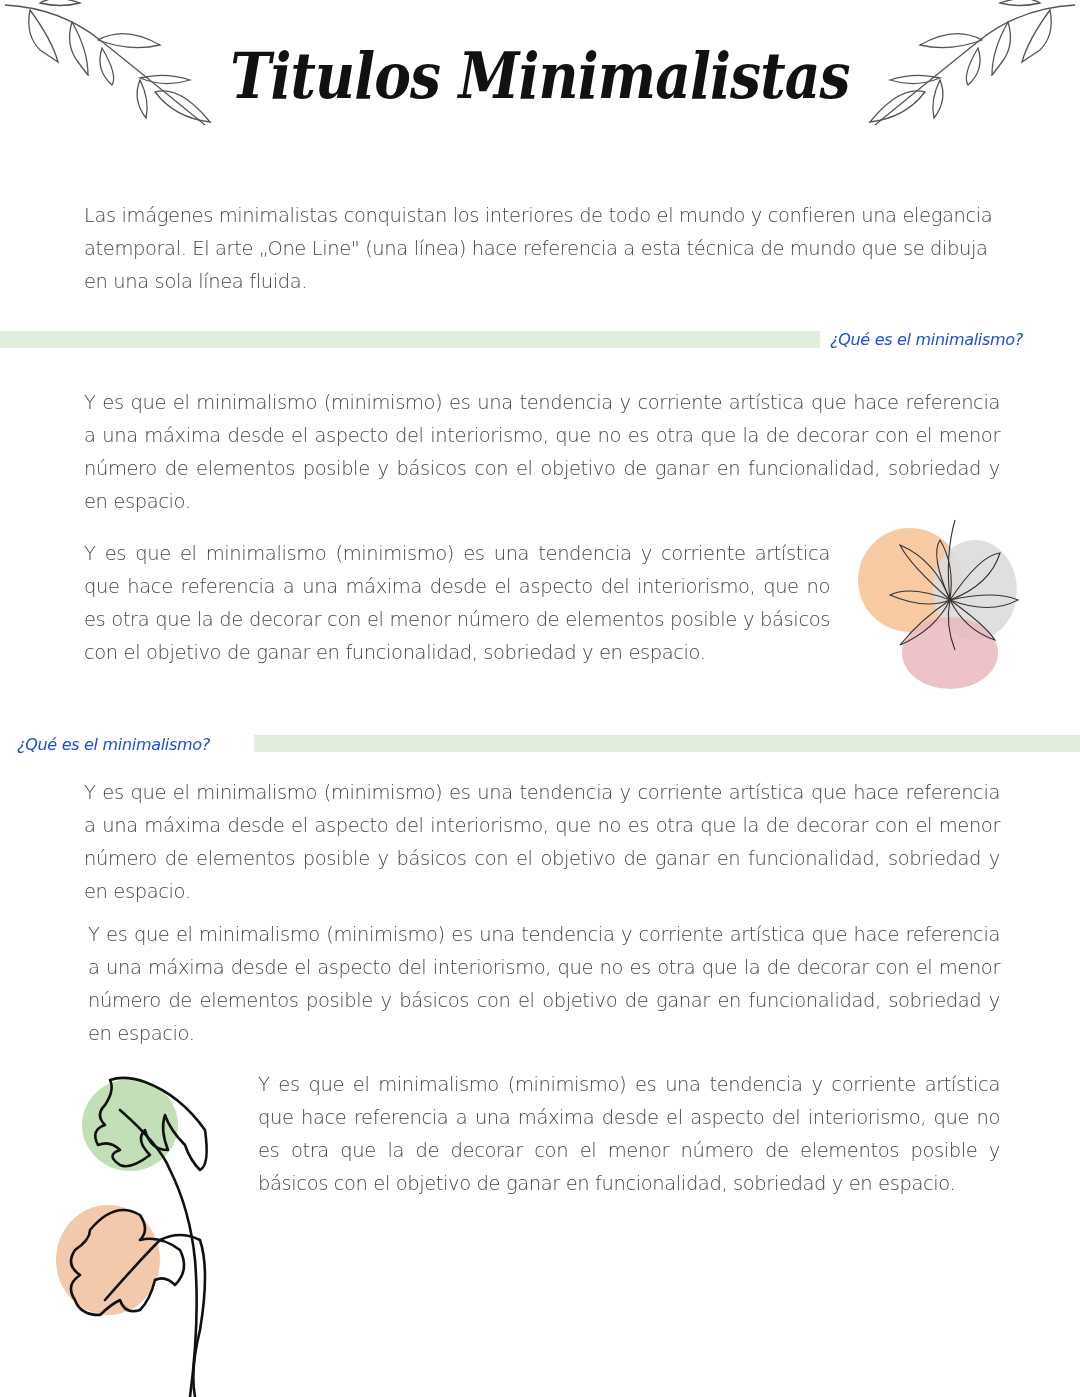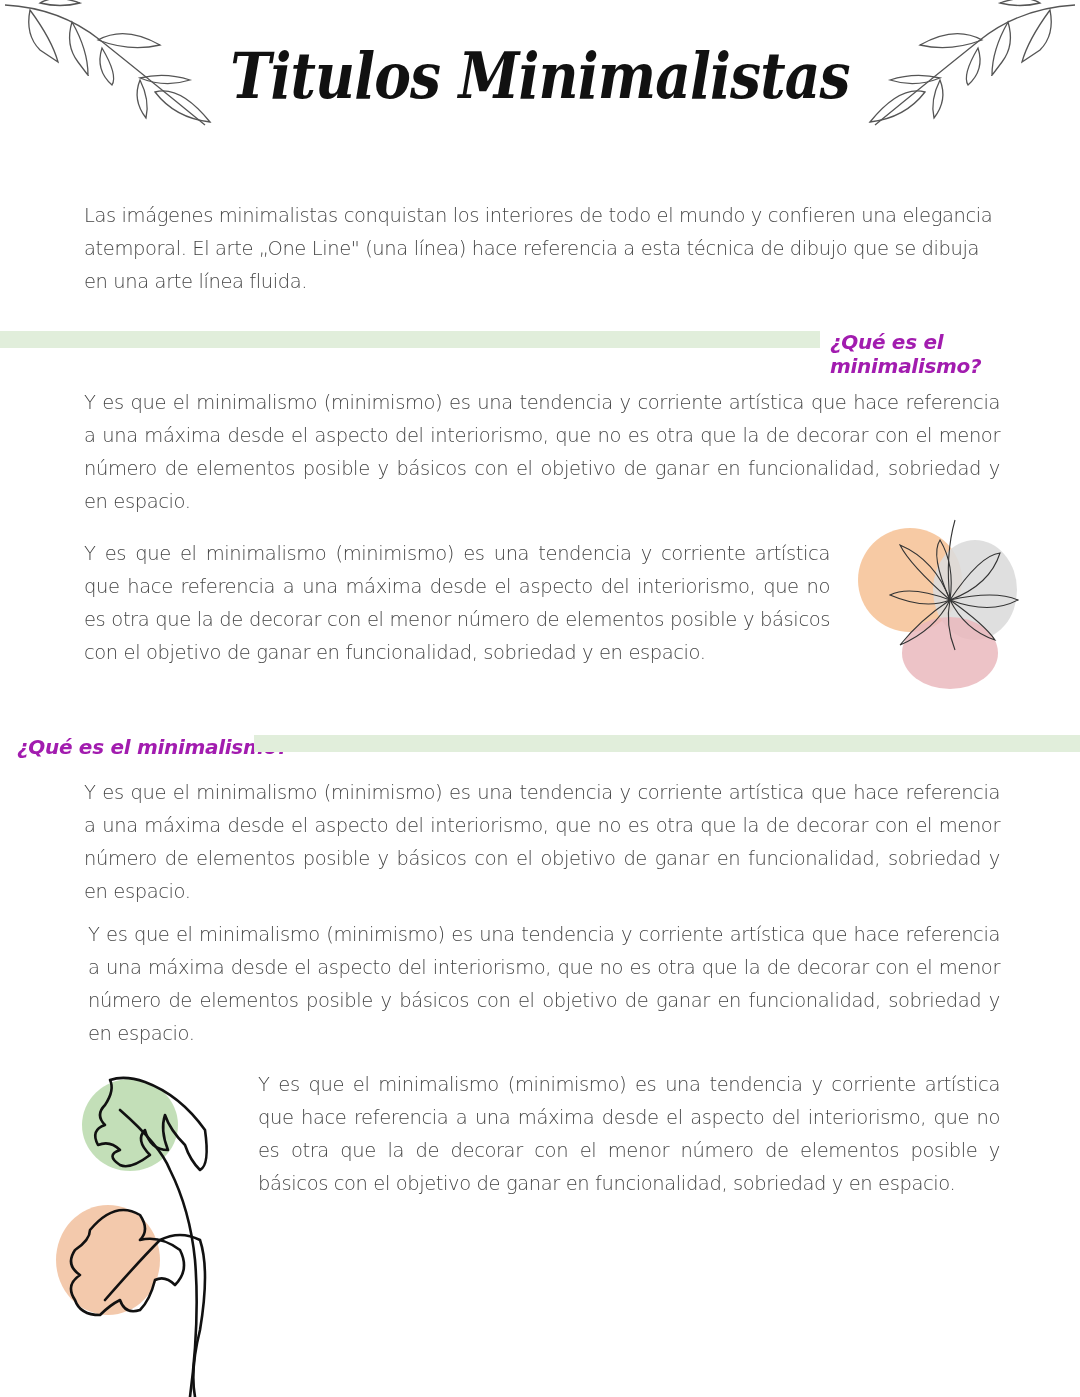--- a/index.html
+++ b/index.html
@@ -20,22 +20,22 @@
     .p-intro { left: 84px; top: 199px; width: 916px; text-align: left; }
     .p1 { left: 84px; top: 386px; width: 916px; }
     .p2 { left: 84px; top: 537px; width: 746px; }
     .p3 { left: 84px; top: 776px; width: 916px; }
     .p4 { left: 88px; top: 918px; width: 912px; }
     .p5 { left: 258px; top: 1068px; width: 742px; }
     .bar { background: #e1eedb; height: 17px; }
     .bar1 { left: 0; top: 331px; width: 820px; }
     .bar2 { left: 254px; top: 735px; width: 826px; }
     .heading {
-      font-family: "DejaVu Sans", sans-serif; font-weight: bold; font-size: 20px;
-      color: #a21caf; letter-spacing: -0.3px; font-style: italic;
+      font-family: "DejaVu Sans", sans-serif; font-weight: normal; font-size: 16px;
+      color: #1d4ed8; letter-spacing: -0.3px; font-style: italic;
     }
     .h1 { left: 830px; top: 330px; }
     .h2 { left: 17px; top: 735px; }
     svg { position: absolute; overflow: visible; }
   </style>
 </head>
 <body>
 
 <svg class="abs" style="left:0;top:0" width="220" height="140" viewBox="0 0 220 140">
   <g fill="none" stroke="#555" stroke-width="1.3">
@@ -59,21 +59,21 @@
     <path d="M102 48 Q95 70 112 85 Q118 75 102 48 Z"></path>
     <path d="M140 78 Q165 72 190 80 Q165 88 140 78 Z"></path>
     <path d="M140 80 Q132 100 146 118 Q150 100 140 80 Z"></path>
     <path d="M155 92 Q180 85 210 122 Q175 118 155 92 Z"></path>
     <path d="M40 3 Q55 -6 80 3 Q60 8 40 3 Z"></path>
   </g>
 </svg>
 
 <div class="abs title">Titulos Minimalistas</div>
 
-<div class="abs para p-intro">Las imágenes minimalistas conquistan los interiores de todo el mundo y confieren una elegancia atemporal. El arte „One Line" (una línea) hace referencia a esta técnica de dibujo que se dibuja en una arte línea fluida.</div>
+<div class="abs para p-intro">Las imágenes minimalistas conquistan los interiores de todo el mundo y confieren una elegancia atemporal. El arte „One Line" (una línea) hace referencia a esta técnica de mundo que se dibuja en una sola línea fluida.</div>
 
 <div class="abs bar bar1"></div>
 <div class="abs heading h1">¿Qué es el minimalismo?</div>
 <div class="abs para p1">Y es que el minimalismo (minimismo) es una tendencia y corriente artística que hace referencia a una máxima desde el aspecto del interiorismo, que no es otra que la de decorar con el menor número de elementos posible y básicos con el objetivo de ganar en funcionalidad, sobriedad y en espacio.</div>
 <div class="abs para p2">Y es que el minimalismo (minimismo) es una tendencia y corriente artística que hace referencia a una máxima desde el aspecto del interiorismo, que no es otra que la de decorar con el menor número de elementos posible y básicos con el objetivo de ganar en funcionalidad, sobriedad y en espacio.</div>
 
 <svg class="abs" style="left:850px;top:515px" width="180" height="180" viewBox="0 0 180 180">
   <ellipse cx="60" cy="65" rx="52" ry="52" fill="#f6c49a" opacity="0.9"></ellipse>
   <ellipse cx="125" cy="75" rx="42" ry="50" fill="#dcdcdc" opacity="0.9"></ellipse>
   <ellipse cx="100" cy="138" rx="48" ry="36" fill="#eab9bd" opacity="0.85"></ellipse>

